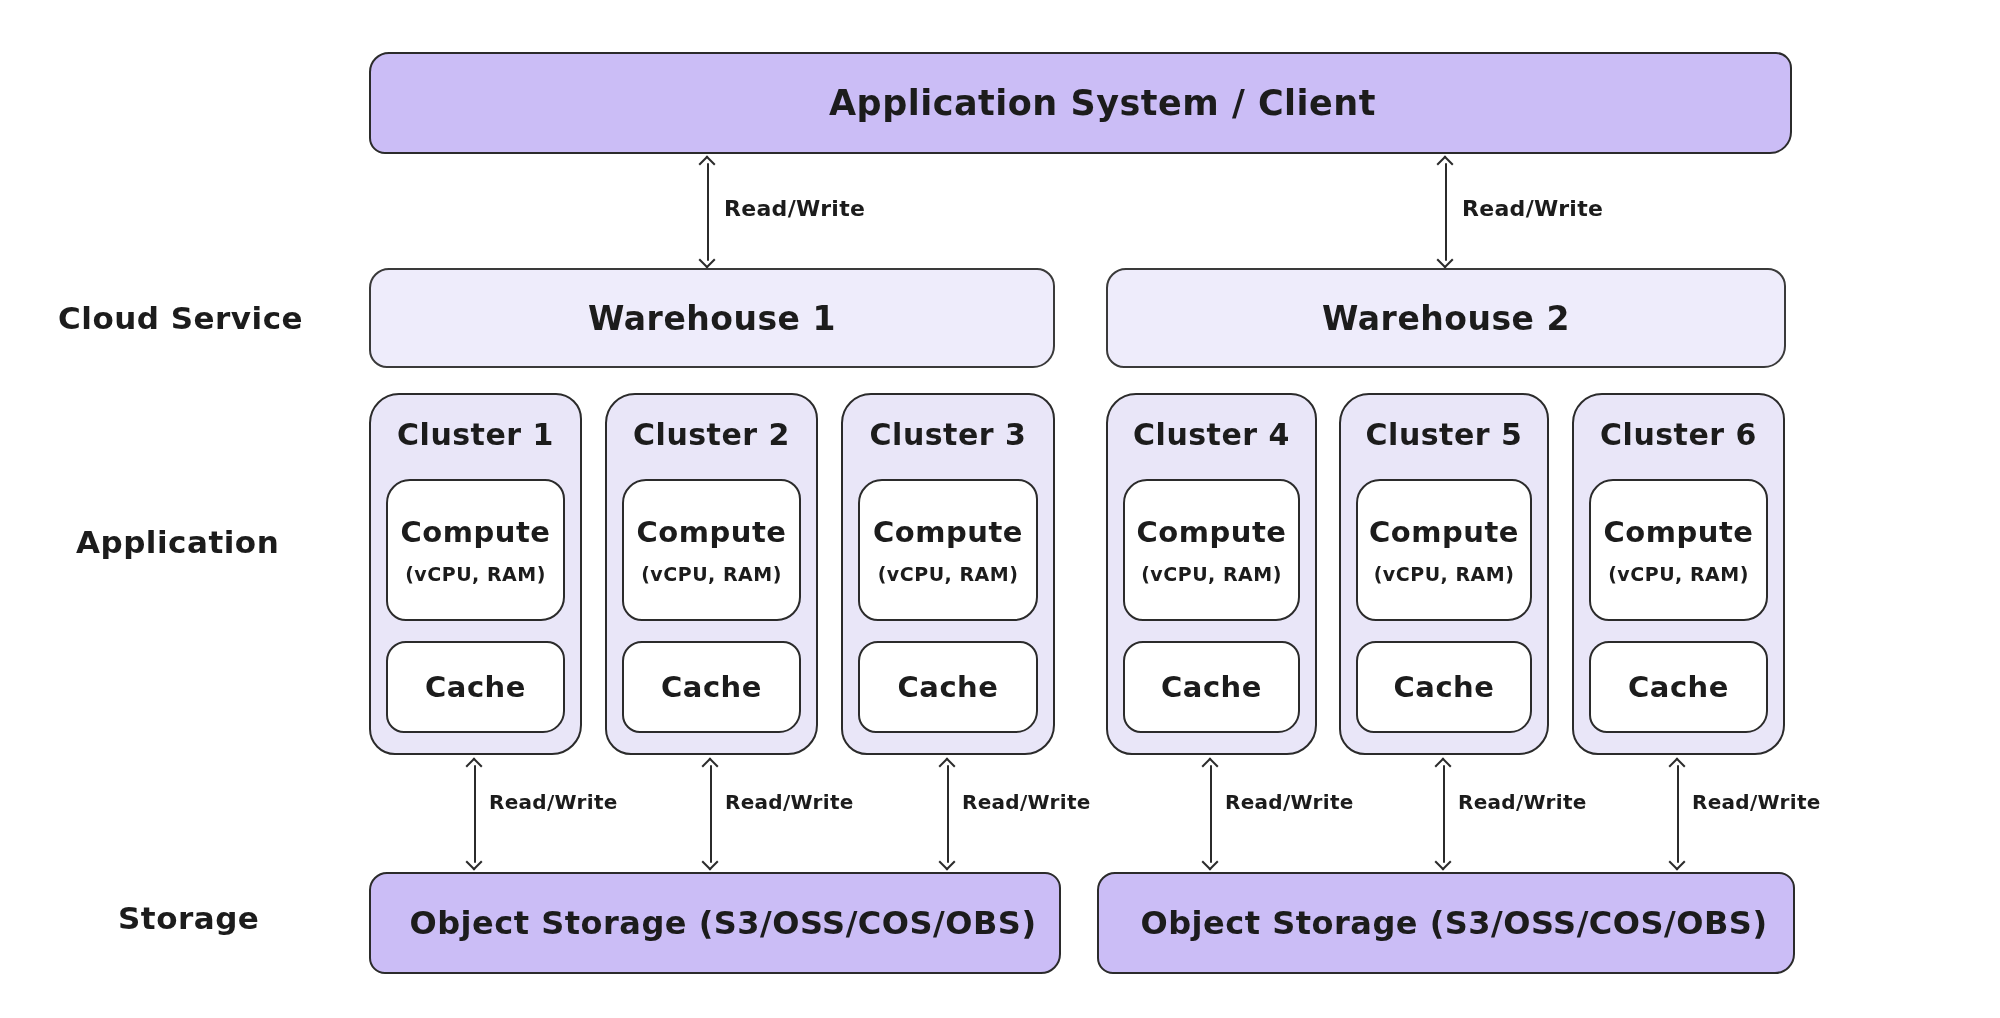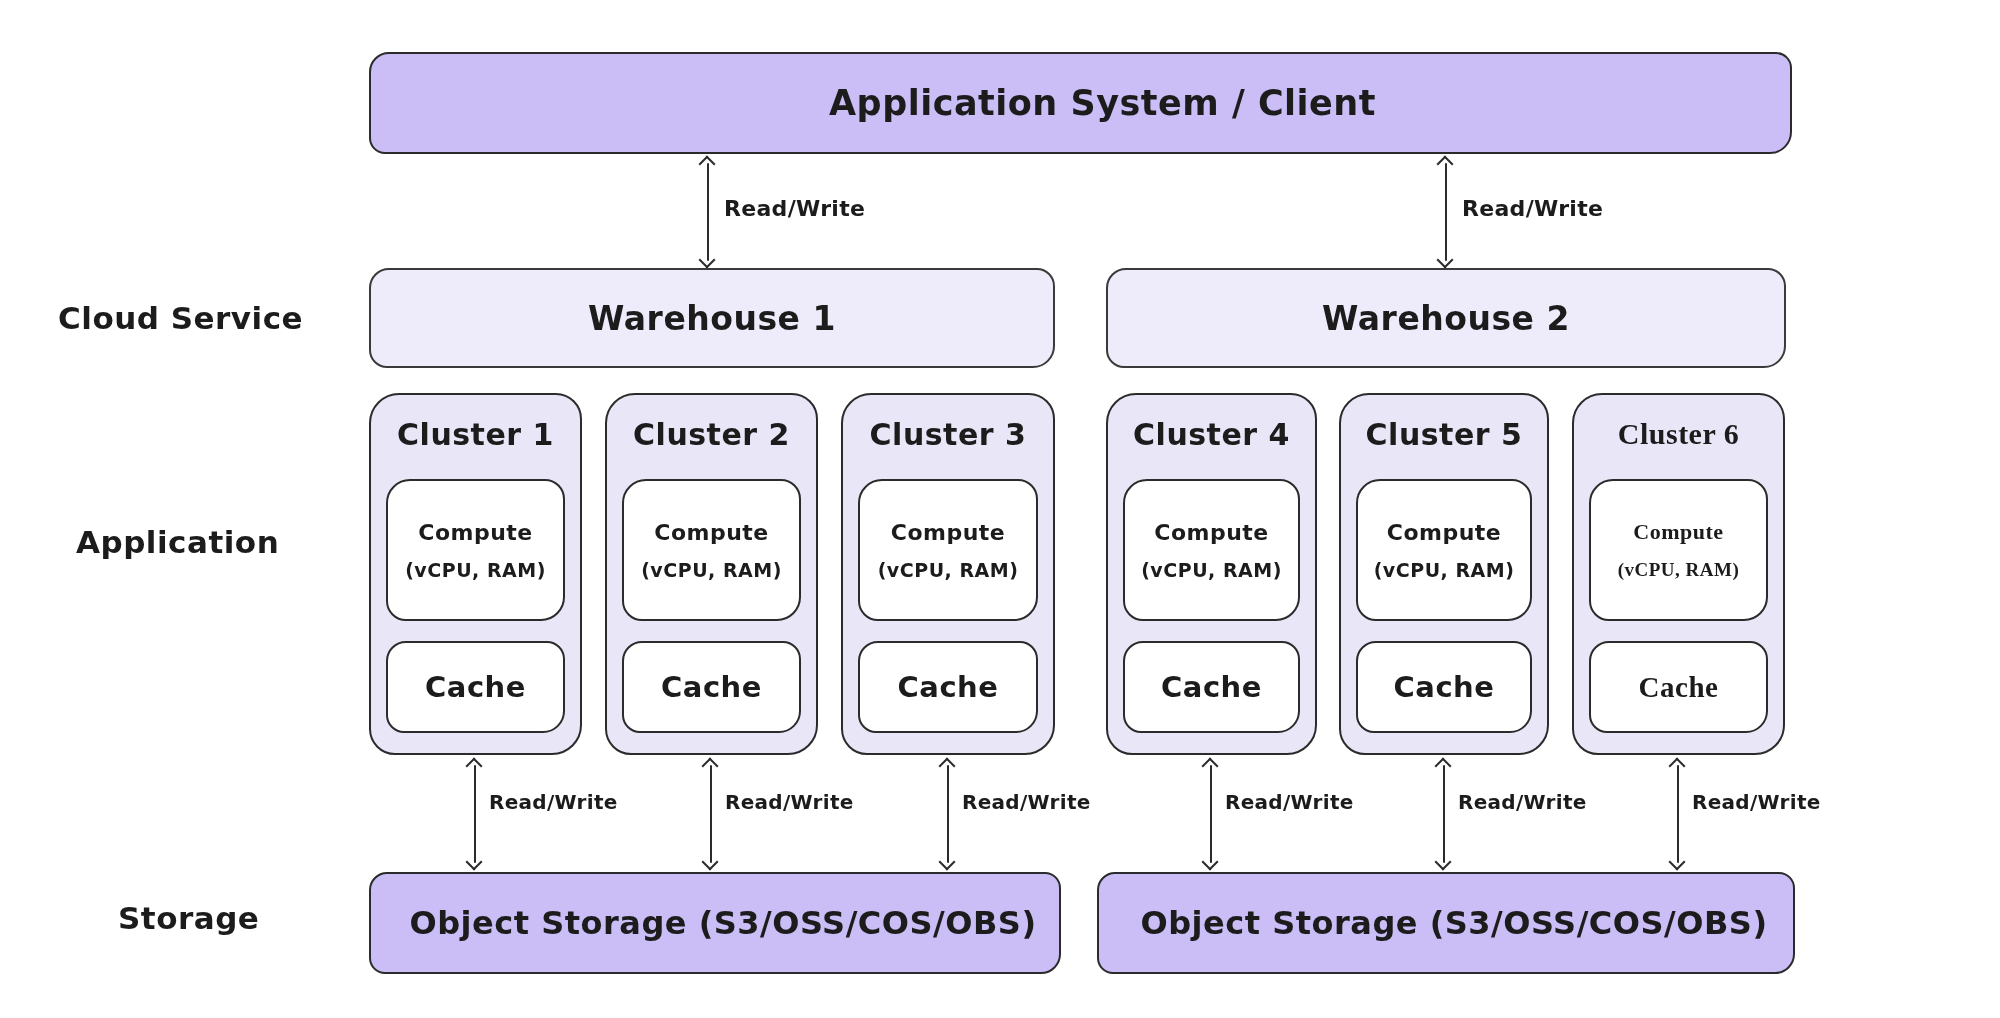--- a/index.html
+++ b/index.html
@@ -53,21 +53,21 @@
   .cluster-title {
     margin-top: 22px; text-align: center;
     font-size: 30px; font-weight: 600; letter-spacing: 0.5px;
   }
   .inner-box {
     position: absolute; left: 15px; right: 15px;
     background: #ffffff; border: 2.5px solid var(--stroke);
     display: flex; flex-direction: column; align-items: center; justify-content: center;
   }
   .compute-box { top: 84px; height: 142px; border-radius: 24px 20px 24px 20px; gap: 14px; }
-  .compute-main { font-size: 22px; font-weight: 600; letter-spacing: 0.5px; }
+  .compute-main { font-size: 29px; font-weight: 600; letter-spacing: 0.5px; }
   .compute-spec { font-size: 19px; font-weight: 600; letter-spacing: 0.5px; }
   .cache-box { top: 246px; height: 92px; border-radius: 20px 18px 22px 18px; }
   .cache-main { font-size: 29px; font-weight: 600; letter-spacing: 0.5px; }
 
   
   .storage-box {
     position: absolute; top: 872px; height: 102px;
     background: var(--purple-fill); border: 2.5px solid var(--stroke);
     border-radius: 18px 16px 20px 16px;
     display: flex; align-items: center; justify-content: center;
@@ -181,21 +181,21 @@
   <div class="cluster-title">Cluster 5</div>
   <div class="inner-box compute-box">
     <span class="compute-main">Compute</span>
     <span class="compute-spec">(vCPU, RAM)</span>
   </div>
   <div class="inner-box cache-box">
     <span class="cache-main">Cache</span>
   </div>
 </div>
 
-<div class="cluster" style="left:1572px; width:213px;font-family:Liberation Serif, serif;">
+<div class="cluster" style="left:1572px; width:213px;">
   <div class="cluster-title">Cluster 6</div>
   <div class="inner-box compute-box">
     <span class="compute-main">Compute</span>
     <span class="compute-spec">(vCPU, RAM)</span>
   </div>
   <div class="inner-box cache-box">
     <span class="cache-main">Cache</span>
   </div>
 </div>
 

